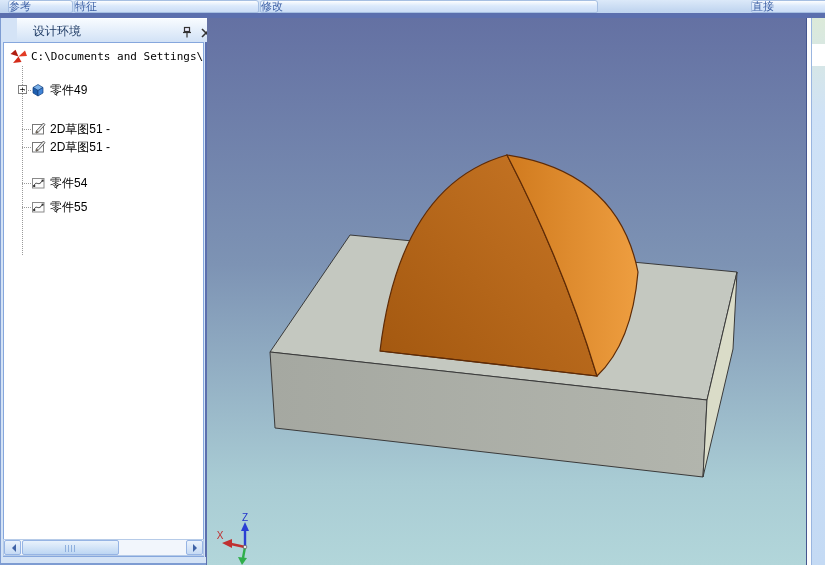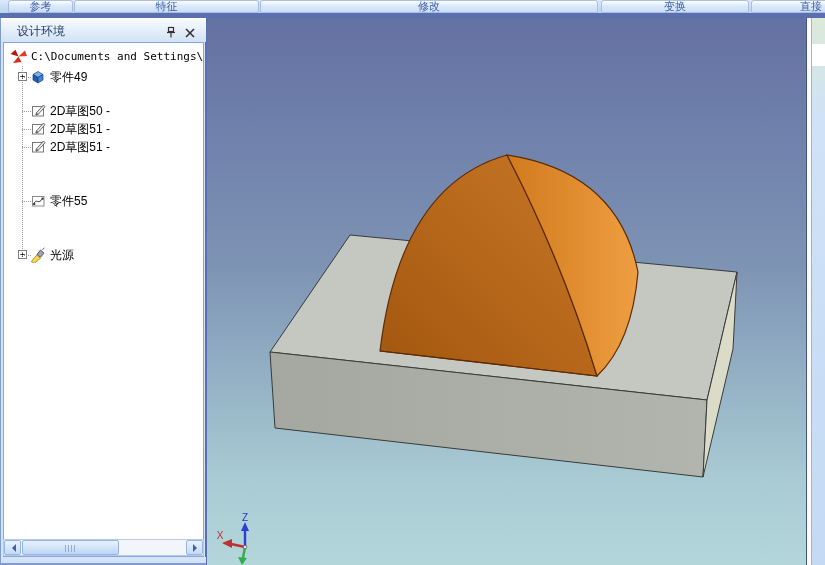--- a/index.html
+++ b/index.html
@@ -3,27 +3,27 @@
 <meta charset="utf-8">
 <style>
   html,body{margin:0;padding:0}
   body{width:825px;height:565px;position:relative;overflow:hidden;
        font-family:"Liberation Sans",sans-serif;background:#b9cfec}
   
   .toolbar{position:absolute;left:0;top:0;width:825px;height:13px;
            background:linear-gradient(#dce9f9,#bcd2ee)}
   .tab{position:absolute;top:0;height:11px;border:1px solid #a6bfe2;border-radius:3px 3px 2px 2px;
        background:linear-gradient(#fdfeff,#dbe9fb 45%,#cbddf6);
-       color:#3f62a6;font-size:11px;line-height:11px;text-align:center;cursor:default}
+       color:#3f62a6;font-size:11px;line-height:11px;text-align:left;cursor:default}
   .band{position:absolute;left:0;top:13px;width:825px;height:5px;background:#5b6fae}
   .vdivider{position:absolute;left:205px;top:18px;width:2px;height:547px;background:#5b6fae}
   
   .panel{position:absolute;left:0;top:18px;width:205px;height:547px;
          background:#d4e3f6;border-left:1px solid #7e9cd2;box-sizing:border-box}
-  .panel-header{position:absolute;left:0;top:0;width:205px;height:24px;
+  .panel-header{position:absolute;left:16px;top:0;width:205px;height:24px;
         background:linear-gradient(#f7fbff,#d2e2f6);border-top:1px solid #fff;
         color:#17345f;font-size:12px;line-height:24px;padding-left:16px;box-sizing:border-box}
   .ph-btn{position:absolute;top:5px;width:14px;height:14px;cursor:default}
   .ph-pin{right:28px}.ph-close{right:9px}
   .tree{position:absolute;left:2px;top:24px;width:201px;height:515px;background:#fff;
         border:1px solid #86a7dd;box-sizing:border-box;overflow:hidden}
   .treeline{position:absolute;left:18px;top:23px;height:189px;width:0;
             border-left:1px dotted #9a9a9a}
   .trow{position:absolute;left:0;width:199px;height:18px;font-size:12px;color:#000;cursor:default}
   .stub{position:absolute;left:18px;top:9px;width:9px;height:0;border-top:1px dotted #9a9a9a}
@@ -60,21 +60,20 @@
             background:linear-gradient(#dcead9,#cfe2f7 18%,#c4daf4);border-left:1px solid #9ab6e0;box-sizing:border-box}
   .rs-block{position:absolute;left:0;top:26px;width:13px;height:22px;background:#fff}
 </style>
 </head>
 <body>
 
 <div class="toolbar">
   <div class="tab" style="left:8px;width:63px">参考</div>
   <div class="tab" style="left:74px;width:183px">特征</div>
   <div class="tab" style="left:260px;width:336px">修改</div>
-  <div class="tab" style="left:601px;width:146px">变换</div>
   <div class="tab" style="left:751px;width:118px">直接</div>
 </div>
 <div class="band"></div>
 <div class="vdivider"></div>
 
 <div class="panel">
   <div class="panel-header">
     <span>设计环境</span>
     <span class="ph-btn ph-pin">
       <svg width="14" height="14" viewBox="0 0 14 14">
@@ -103,94 +102,83 @@
         <svg width="19" height="15" viewBox="0 0 19 15">
           <path d="M9.5 7.5 L16 1.5 L18 7 Z" fill="#e23b24"></path>
           <path d="M9.5 7.5 L1.5 5 L6.5 0.8 Z" fill="#b01d10"></path>
           <path d="M9.5 7.5 L4 14 L12.5 13 Z" fill="#d42a18"></path>
         </svg>
         </span>
       <span class="tlabel">C:\Documents and Settings\Ad</span>
     </div>
 
 
-    <div class="trow" style="top:25px">
+    <div class="trow" style="top:38px">
       <span class="exp"></span>
       <span class="ticon">
         <svg width="16" height="16" viewBox="0 0 16 16">
           <polygon points="3,5.5 8,2.5 13,5.5 8,8.5" fill="#7ab0e8" stroke="#14407e" stroke-width="0.7"></polygon>
           <polygon points="3,5.5 8,8.5 8,14 3,11" fill="#1d5fb0" stroke="#14407e" stroke-width="0.7"></polygon>
           <polygon points="13,5.5 8,8.5 8,14 13,11" fill="#3f83d6" stroke="#14407e" stroke-width="0.7"></polygon>
         </svg>
         </span>
       <span class="stub"></span>
       <span class="tlabel">零件49</span>
     </div>
 
-    <div class="trow" style="top:59px">
+    <div class="trow" style="top:77px">
       <span class="stub"></span>
       <span class="ticon">
         <svg width="16" height="16" viewBox="0 0 16 16">
           <rect x="2.5" y="3.5" width="11" height="9.5" fill="#fff" stroke="#787878"></rect>
           <path d="M13.5 2 L6.5 9.8 L6 12 L8.2 11.3 L15 3.8 Z" fill="#e9e9e9" stroke="#4a4a4a" stroke-width="0.8"></path>
           <path d="M6.5 9.8 L8.2 11.3 L6 12 Z" fill="#caa06a" stroke="#4a4a4a" stroke-width="0.6"></path>
         </svg>
         </span>
-      <span class="tlabel">2D草图50 -</span>
-    </div>
-    <div class="trow" style="top:77px">
+      <span class="tlabel">2D草图51 -</span>
+    </div>
+    <div class="trow" style="top:95px">
       <span class="stub"></span>
       <span class="ticon">
         <svg width="16" height="16" viewBox="0 0 16 16">
           <rect x="2.5" y="3.5" width="11" height="9.5" fill="#fff" stroke="#787878"></rect>
           <path d="M13.5 2 L6.5 9.8 L6 12 L8.2 11.3 L15 3.8 Z" fill="#e9e9e9" stroke="#4a4a4a" stroke-width="0.8"></path>
           <path d="M6.5 9.8 L8.2 11.3 L6 12 Z" fill="#caa06a" stroke="#4a4a4a" stroke-width="0.6"></path>
         </svg>
         </span>
       <span class="tlabel">2D草图51 -</span>
     </div>
-    <div class="trow" style="top:95px">
-      <span class="stub"></span>
-      <span class="ticon">
-        <svg width="16" height="16" viewBox="0 0 16 16">
-          <rect x="2.5" y="3.5" width="11" height="9.5" fill="#fff" stroke="#787878"></rect>
-          <path d="M13.5 2 L6.5 9.8 L6 12 L8.2 11.3 L15 3.8 Z" fill="#e9e9e9" stroke="#4a4a4a" stroke-width="0.8"></path>
-          <path d="M6.5 9.8 L8.2 11.3 L6 12 Z" fill="#caa06a" stroke="#4a4a4a" stroke-width="0.6"></path>
-        </svg>
-        </span>
-      <span class="tlabel">2D草图51 -</span>
-    </div>
-
-    <div class="trow" style="top:149px">
+
+    <div class="trow" style="top:131px">
       <span class="stub"></span>
       <span class="ticon">
         <svg width="16" height="16" viewBox="0 0 16 16">
           <rect x="2.5" y="3.5" width="11.5" height="9.5" fill="#fdfdfd" stroke="#8a8a8a"></rect>
           <path d="M4 11 C6 4.5, 8.5 12.5, 12.5 5.5" stroke="#333" fill="none"></path>
           <rect x="3.2" y="10" width="2" height="2" fill="#333"></rect>
             <rect x="11.6" y="4.6" width="2" height="2" fill="#333"></rect>
         </svg>
         </span>
+      <span class="tlabel">零件54</span>
+    </div>
+    <div class="trow" style="top:155px">
+      <span class="stub"></span>
+      <span class="ticon">
+        <svg width="16" height="16" viewBox="0 0 16 16">
+          <rect x="2.5" y="3.5" width="11.5" height="9.5" fill="#fdfdfd" stroke="#8a8a8a"></rect>
+          <path d="M4 11 C6 4.5, 8.5 12.5, 12.5 5.5" stroke="#333" fill="none"></path>
+          <rect x="3.2" y="10" width="2" height="2" fill="#333"></rect>
+            <rect x="11.6" y="4.6" width="2" height="2" fill="#333"></rect>
+        </svg>
+        </span>
       <span class="tlabel">零件55</span>
     </div>
 
 
 
-    <div class="trow" style="top:203px">
-      <span class="exp"></span>
-      <span class="ticon">
-        <svg width="16" height="16" viewBox="0 0 16 16">
-          <polygon points="7,7.5 10.5,3 14,6.2 10.3,10.3" fill="#9aa6b4" stroke="#4a5560"></polygon>
-          <polygon points="1.2,14.8 6.8,8 10.6,11.2 4.6,16" fill="#f3d65a" stroke="#b89a20"></polygon>
-          <line x1="12.5" y1="2.5" x2="14.5" y2="1" stroke="#4a5560"></line>
-        </svg>
-        </span>
-      <span class="stub"></span>
-      <span class="tlabel">光源</span>
-    </div>
   </div>
 
   <div class="hscroll">
     <div class="sb-btn sb-left">
         <span></span>
       </div>
     <div class="sb-thumb">
       <div class="sb-grip"></div>
     </div>
     <div class="sb-btn sb-right">

